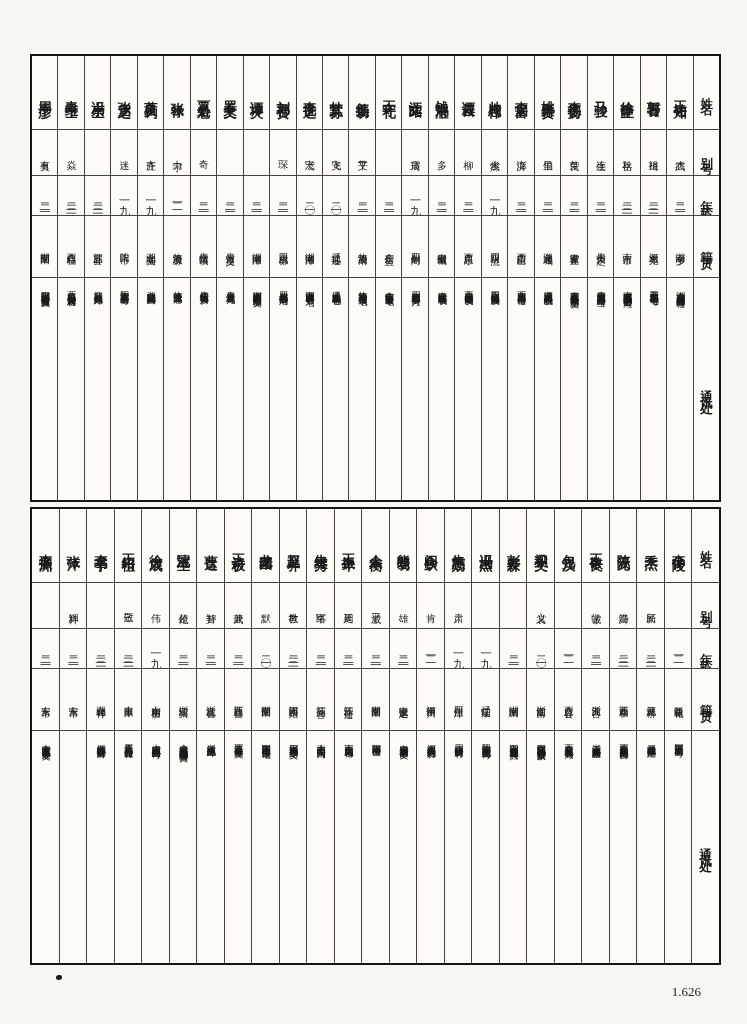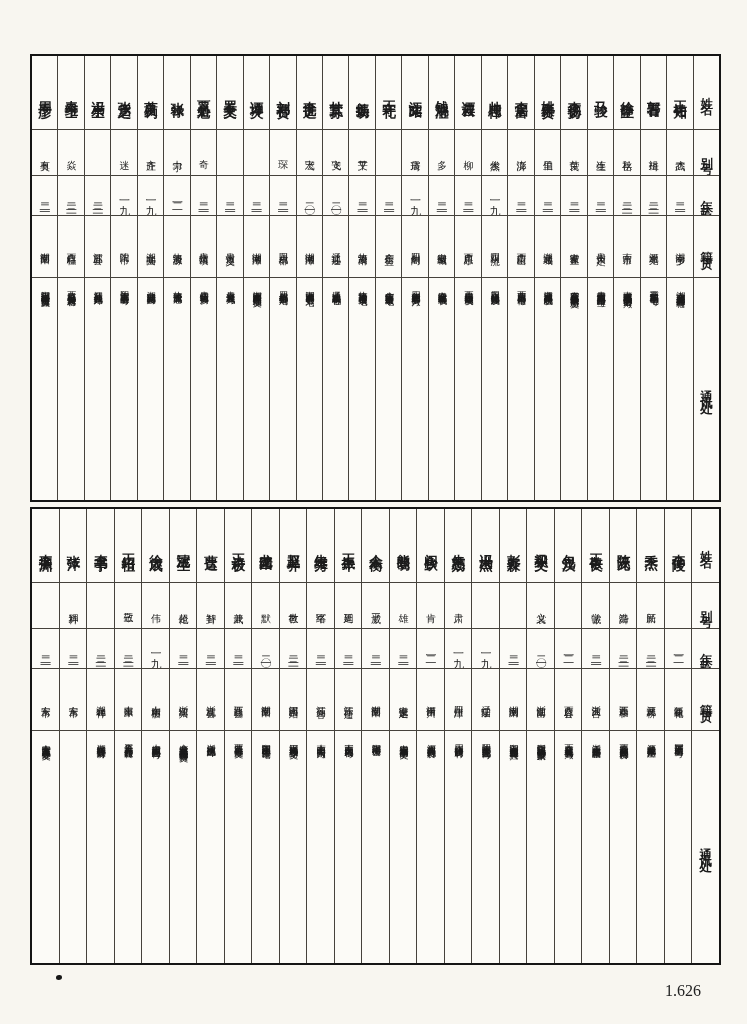--- a/index.html
+++ b/index.html
@@ -58,21 +58,21 @@
   .cell-alias .vtext{font-size:10px;letter-spacing:1px;}
   .cell-age .vtext{font-size:11px;letter-spacing:2px;}
   .cell-native .vtext{font-size:9.5px;letter-spacing:1px;}
   .cell-address .vtext{font-size:9px;line-height:1.3;letter-spacing:0.5px;}
   .head .vtext{font-size:12.5px;font-weight:700;letter-spacing:6px;}
   .cell-address.head{align-items:center;padding-top:0;}
   .page-number{
     position:absolute;
     right:46px;
     bottom:24px;
-    font-size:16px;
+    font-size:13px;
     font-family:"Liberation Serif","DejaVu Serif",serif;
     color:#222;
     margin-left:11px;
   }
   .speck{
     position:absolute;
     left:56px;
     bottom:44px;
     width:6px;height:5px;
     background:#161616;

